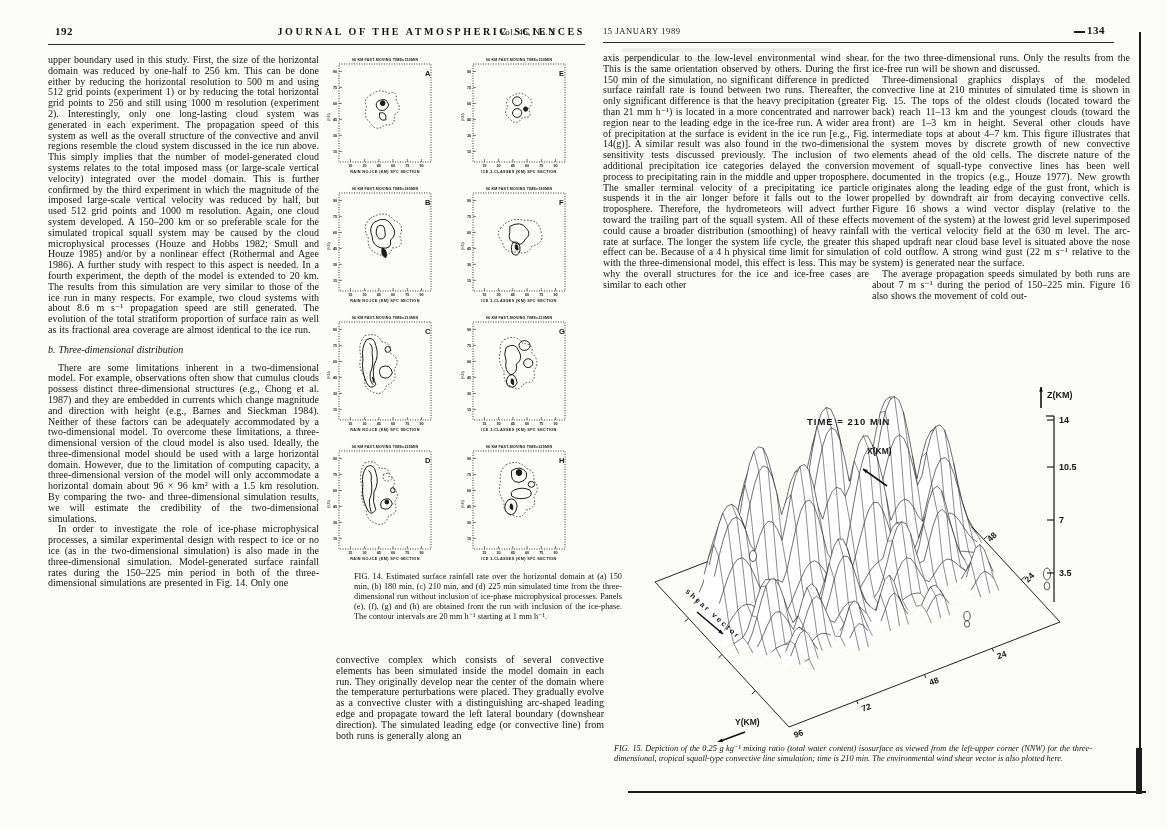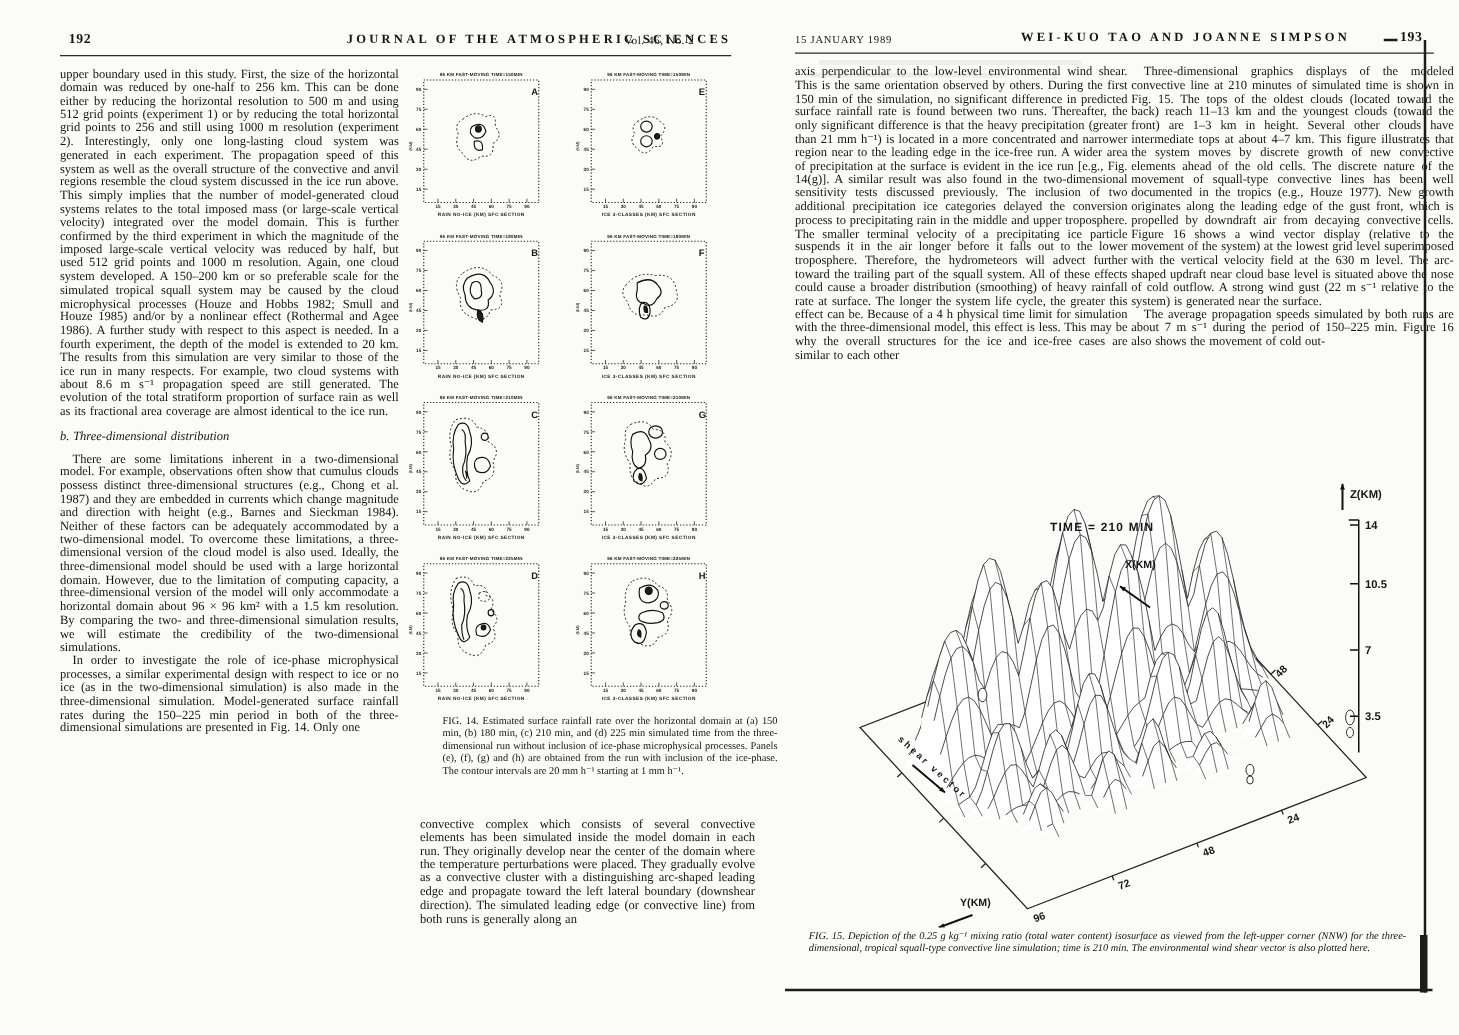--- a/index.html
+++ b/index.html
@@ -357,34 +357,34 @@
 
   <div class="abs cap" style="left:318px;top:572px;width:268px;margin-left:36px;">
     <span class="fl">FIG. 14. Estimated surface rainfall rate over the horizontal domain at (a) 150 min, (b) 180 min, (c) 210 min, and (d) 225 min simulated time from the three-dimensional run without inclusion of ice-phase microphysical processes. Panels (e), (f), (g) and (h) are obtained from the run with inclusion of the ice-phase. The contour intervals are 20 mm h⁻¹ starting at 1 mm h⁻¹.</span>
   </div>
 
   <div class="abs col" style="left:336px;top:655px;width:268px;">
     <p>convective complex which consists of several convective elements has been simulated inside the model domain in each run. They originally develop near the center of the domain where the temperature perturbations were placed. They gradually evolve as a convective cluster with a distinguishing arc-shaped leading edge and propagate toward the left lateral boundary (downshear direction). The simulated leading edge (or convective line) from both runs is generally along an</p>
   </div>
 </div>
 
-<div class="abs" style="left:615px;top:0;width:552px;height:828px;">
+<div class="abs" style="left:582px;top:0;width:552px;height:828px;">
   <div class="abs runhead-sm" style="left:21px;top:26px;">15 JANUARY 1989</div>
-  <div class="abs runhead" style="left:85px;top:25px;width:380px;">WEI-KUO TAO AND JOANNE SIMPSON</div>
-  <div class="abs pgnum" style="left:505px;top:24px;">193</div>
+  <div class="abs pgnum" style="left:505px;top:24px;">134</div>
   <div class="abs artifact" style="left:492px;top:31px;width:11px;height:1.6px;"></div>
   <div class="abs rule" style="left:21px;top:42px;width:511px;"></div>
   <div class="abs ghost" style="left:40px;top:48px;width:210px;height:4px;"></div>
   <div class="abs ghost" style="left:30px;top:58px;width:160px;height:4px;"></div>
 
   <div class="abs col" style="left:21px;top:53px;width:266px;">
     <p>axis perpendicular to the low-level environmental wind shear. This is the same orientation observed by others. During the first 150 min of the simulation, no significant difference in predicted surface rainfall rate is found between two runs. Thereafter, the only significant difference is that the heavy precipitation (greater than 21 mm h⁻¹) is located in a more concentrated and narrower region near to the leading edge in the ice-free run. A wider area of precipitation at the surface is evident in the ice run [e.g., Fig. 14(g)]. A similar result was also found in the two-dimensional sensitivity tests discussed previously. The inclusion of two additional precipitation ice categories delayed the conversion process to precipitating rain in the middle and upper troposphere. The smaller terminal velocity of a precipitating ice particle suspends it in the air longer before it falls out to the lower troposphere. Therefore, the hydrometeors will advect further toward the trailing part of the squall system. All of these effects could cause a broader distribution (smoothing) of heavy rainfall rate at surface. The longer the system life cycle, the greater this effect can be. Because of a 4 h physical time limit for simulation with the three-dimensional model, this effect is less. This may be why the overall structures for the ice and ice-free cases are similar to each other</p>
   </div>
 
   <div class="abs col" style="left:290px;top:53px;width:258px;">
+    <p>for the two three-dimensional runs. Only the results from the ice-free run will be shown and discussed.</p>
     <p class="ind">Three-dimensional graphics displays of the modeled convective line at 210 minutes of simulated time is shown in Fig. 15. The tops of the oldest clouds (located toward the back) reach 11–13 km and the youngest clouds (toward the front) are 1–3 km in height. Several other clouds have intermediate tops at about 4–7 km. This figure illustrates that the system moves by discrete growth of new convective elements ahead of the old cells. The discrete nature of the movement of squall-type convective lines has been well documented in the tropics (e.g., Houze 1977). New growth originates along the leading edge of the gust front, which is propelled by downdraft air from decaying convective cells. Figure 16 shows a wind vector display (relative to the movement of the system) at the lowest grid level superimposed with the vertical velocity field at the 630 m level. The arc-shaped updraft near cloud base level is situated above the nose of cold outflow. A strong wind gust (22 m s⁻¹ relative to the system) is generated near the surface.</p>
     <p class="ind">The average propagation speeds simulated by both runs are about 7 m s⁻¹ during the period of 150–225 min. Figure 16 also shows the movement of cold out-</p>
   </div>
 
   <svg class="abs" style="left:13px;top:380px;" width="525" height="362" viewBox="0 0 525 362">
       <path d="M194,347L465,242L331,97L60,202Z" fill="none" stroke="#222" stroke-width="1"></path>
       <text x="200" y="358" font-size="8.5" font-weight="bold" transform="rotate(-20 200 358)">96</text>
       <line x1="261.75" y1="320.75" x2="263.05" y2="324.15" stroke="#222" stroke-width="1"></line>
       <text x="267.75" y="331.75" font-size="8.5" font-weight="bold" transform="rotate(-20 267.75 331.75)">72</text>
       <line x1="329.5" y1="294.5" x2="330.8" y2="297.9" stroke="#222" stroke-width="1"></line>

